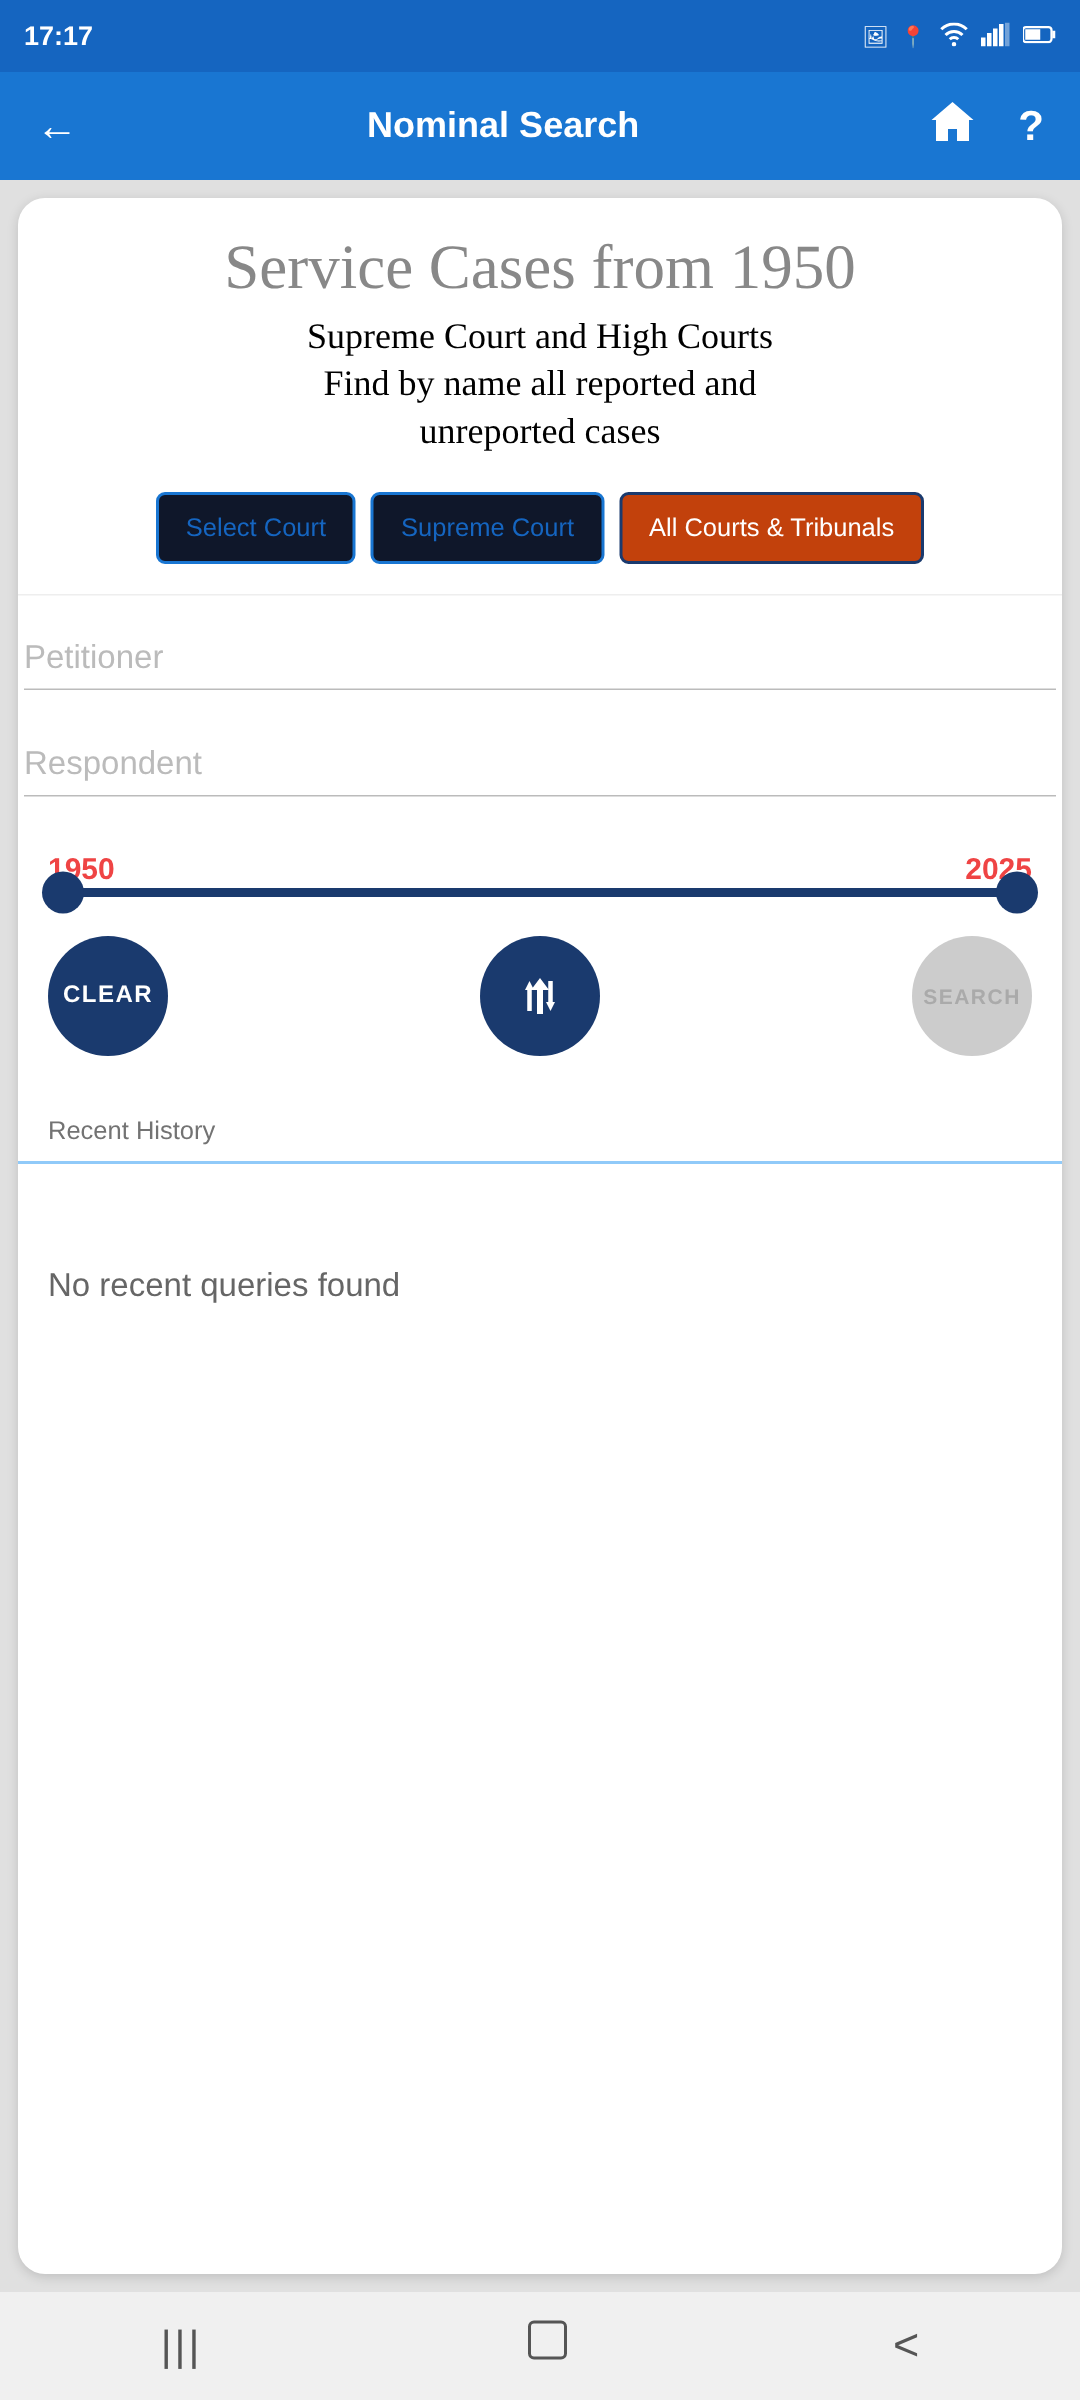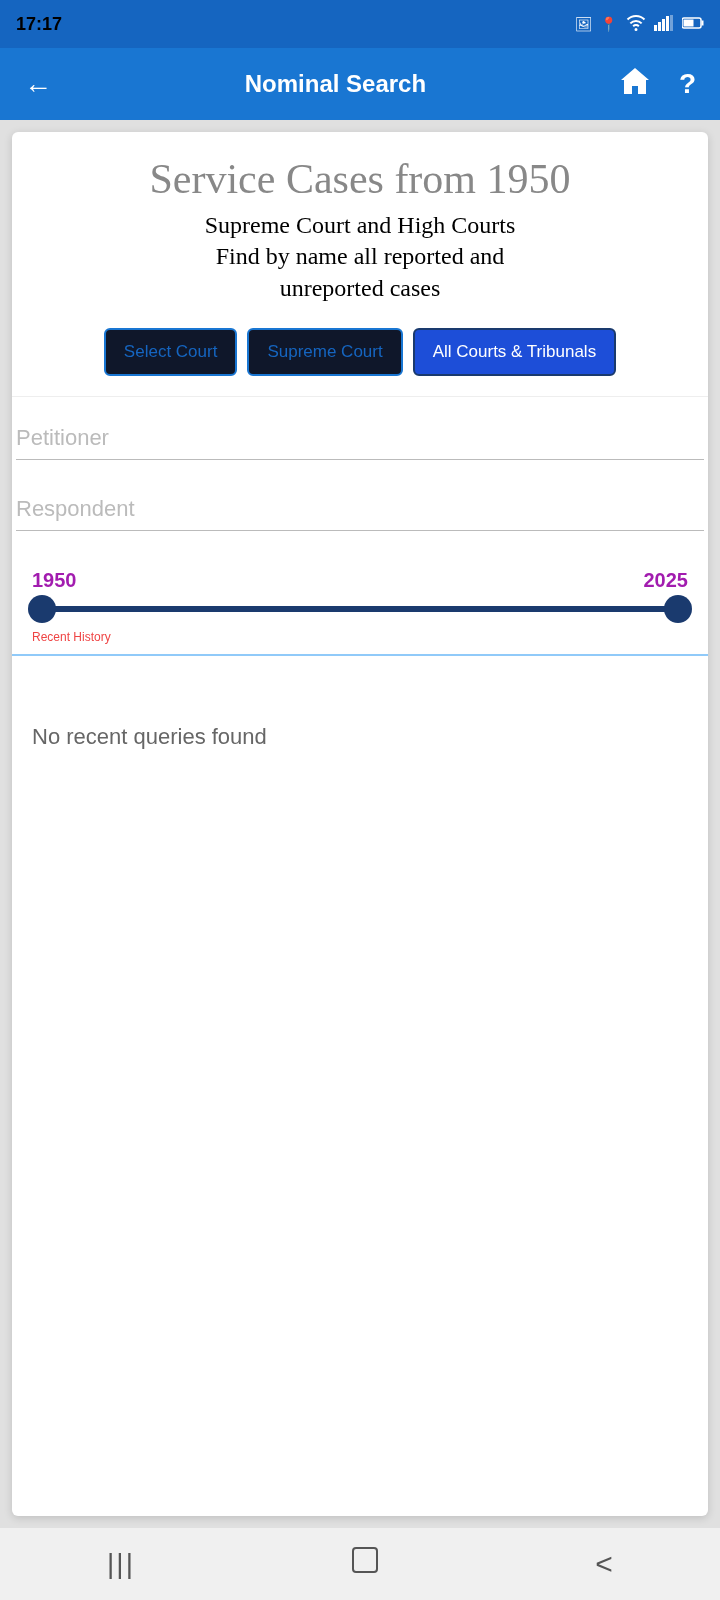--- a/index.html
+++ b/index.html
@@ -17,21 +17,21 @@
     .status-bar {
       width: 100%;
       height: 48px;
       background: #1565c0;
       display: flex;
       align-items: center;
       justify-content: space-between;
       padding: 0 16px;
     }
     .status-bar-time {
-      color: #000000;
+      color: #ffffff;
       font-size: 18px;
       font-weight: bold;
     }
     .status-bar-icons {
       display: flex;
       align-items: center;
       gap: 8px;
       color: white;
       font-size: 14px;
     }
@@ -70,21 +70,21 @@
       font-size: 28px;
       font-weight: bold;
       cursor: pointer;
       padding: 8px;
     }
 
     
     .main-card {
       margin: 12px;
       background: white;
-      border-radius: 6px;
+      border-radius: 18px;
       flex: 1;
       overflow: hidden;
       box-shadow: 0 2px 8px rgba(0,0,0,0.15);
     }
 
     
     .hero-section {
       padding: 24px 20px 20px;
       text-align: center;
       border-bottom: 1px solid #eee;
@@ -116,21 +116,21 @@
       background: #0f172a;
       color: #1565c0;
       font-size: 17px;
       padding: 12px 18px;
       border-radius: 6px;
       cursor: pointer;
       font-weight: 500;
       min-width: 120px;
     }
     .court-btn.active {
-      background: #1d4ed8;
+      background: #c2410c;
       color: white;
       border-color: #1a3a6e;
     }
 
     
     .search-section {
       padding: 20px 4px 10px;
     }
     .search-input-wrapper {
       margin-bottom: 28px;
@@ -151,22 +151,22 @@
 
     
     .year-range {
       padding: 10px 0 20px;
     }
     .year-labels {
       display: flex;
       justify-content: space-between;
       font-size: 20px;
       font-weight: bold;
-      color: #a21caf;
-      margin-bottom: 14px;
+      color: #ef4444;
+      margin-bottom: 0;
     }
     .slider-track {
       position: relative;
       height: 6px;
       background: #ddd;
       border-radius: 3px;
       margin: 0 10px;
     }
     .slider-fill {
       position: absolute;
@@ -236,23 +236,24 @@
       cursor: pointer;
       display: flex;
       align-items: center;
       justify-content: center;
       letter-spacing: 1px;
     }
 
     
     .recent-history-label {
       padding: 8px 20px 10px;
-      font-size: 12px;
-      color: #ef4444;
+      font-size: 17px;
+      color: #737373;
       border-bottom: 2px solid #90caf9;
+      margin-top: 12px;
     }
     .no-results {
       padding: 24px 20px;
       font-size: 22px;
       color: #666;
       margin-top: 44px;
     }
 
     
     .bottom-nav {
@@ -342,20 +343,37 @@
       <span>1950</span>
       <span>2025</span>
     </div>
     <div class="slider-track">
       <div class="slider-fill"></div>
       <div class="slider-thumb left"></div>
       <div class="slider-thumb right" style="left: 100%;"></div>
     </div>
   </div>
 
+  <div class="action-buttons">
+    <button class="btn-clear">CLEAR</button>
+    <button class="btn-sort">
+      <svg width="36" height="36" viewBox="0 0 36 36" fill="white">
+        <path d="M18 6 L12 14 L16 14 L16 30 L20 30 L20 14 L24 14 Z"></path>
+        <path d="M18 30 L12 22 L16 22 L16 6 L20 6 L20 22 L24 22 Z" opacity="0"></path>
+        <path d="M10 22 L4 30 L8 30 L8 6 L12 6 L12 30 L16 30 Z" opacity="0"></path>
+
+        <polygon points="11,8 8,14 14,14" fill="white"></polygon>
+        <rect x="9.5" y="14" width="3" height="14" fill="white"></rect>
+
+        <polygon points="25,28 22,22 28,22" fill="white"></polygon>
+        <rect x="23.5" y="8" width="3" height="14" fill="white"></rect>
+      </svg>
+    </button>
+    <button class="btn-search">SEARCH</button>
+  </div>
 
   <div class="recent-history-label">Recent History</div>
   <div class="no-results">No recent queries found</div>
 
 </div>
 
 <div class="bottom-nav">
   <span class="bottom-nav-btn" style="font-size: 28px; letter-spacing: 2px;">|||</span>
   <span class="bottom-nav-btn">
     <svg width="32" height="32" viewBox="0 0 32 32" fill="none" stroke="#555" stroke-width="2">

